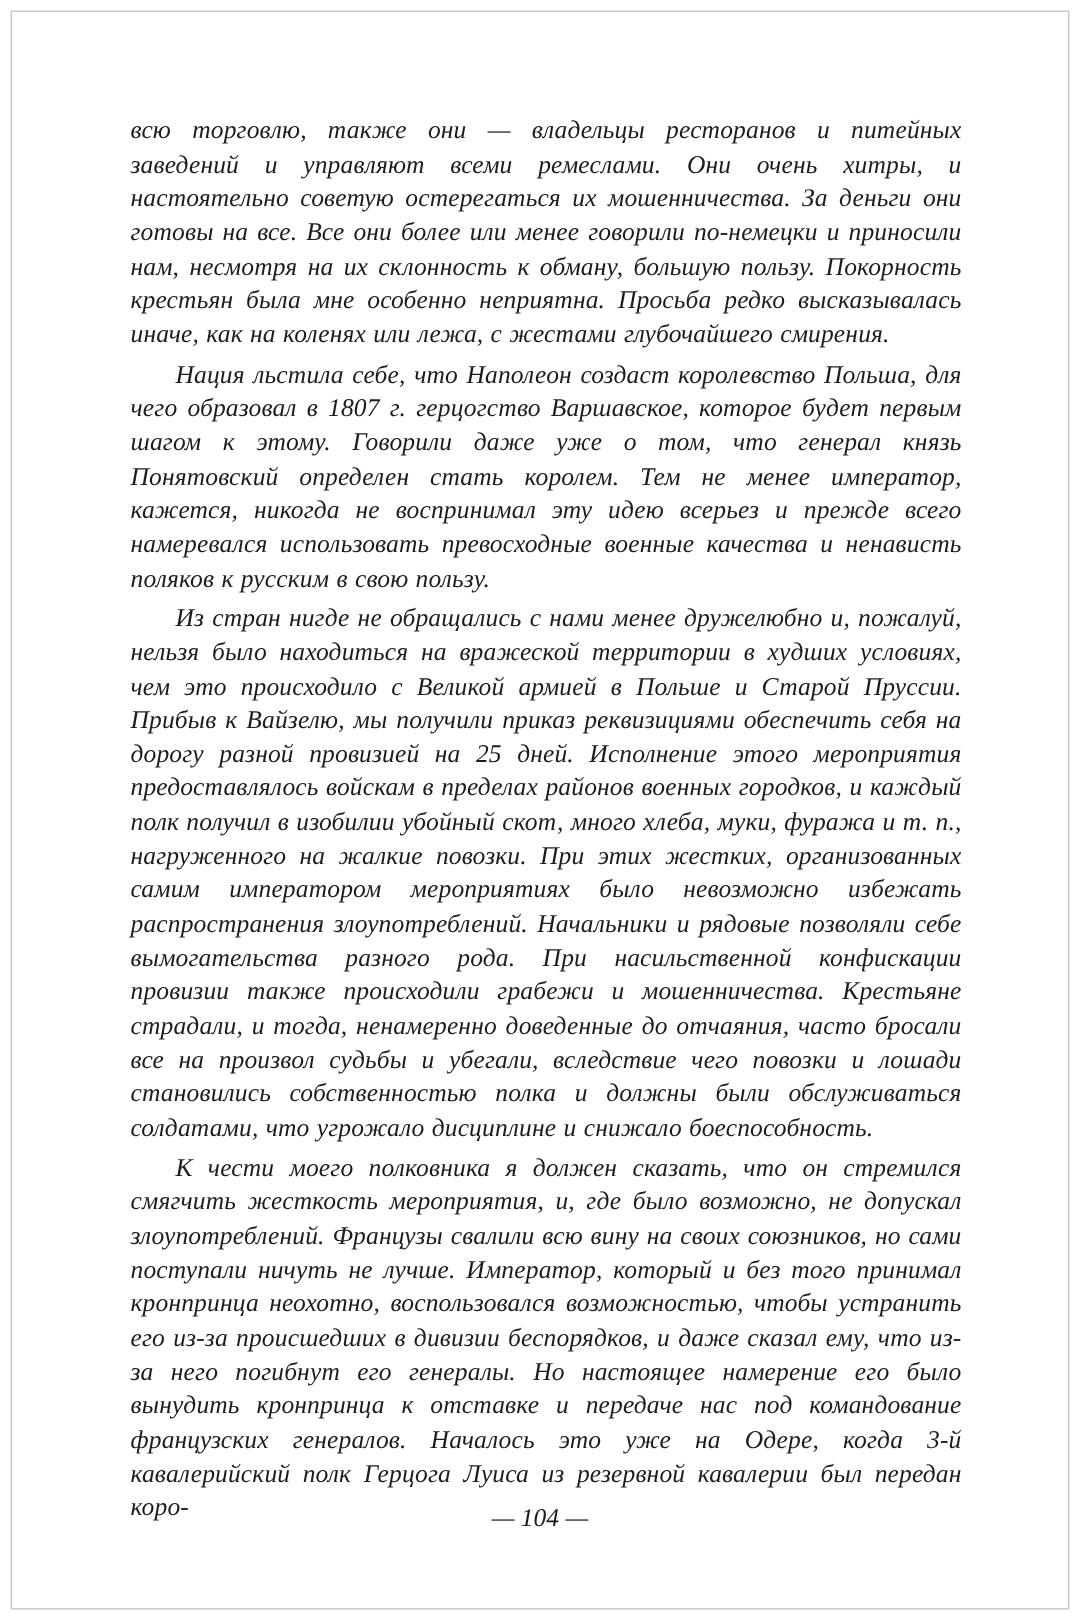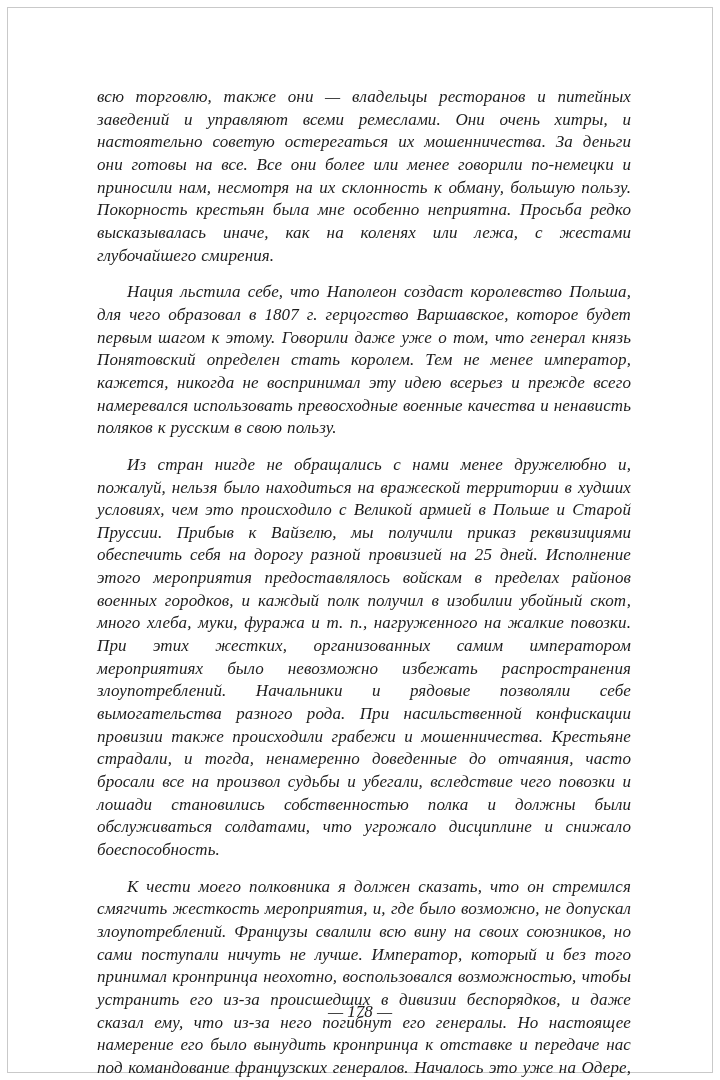--- a/index.html
+++ b/index.html
@@ -33,21 +33,21 @@
     color: #1c1c1c;
     font-style: italic;
     font-size: 17px;
     line-height: 22.65px;
     text-align: justify;
     letter-spacing: 0.1px;
     word-spacing: 0.5px;
     hyphens: auto;
   }
   .text-block p {
-    margin: 14px;
+    margin: 4px;
     text-indent: 30px;
   }
   .text-block p.continuation {
     text-indent: 0;
   }
   .page-number {
     position: absolute;
     bottom: 58px;
     left: 0;
     width: 100%;
@@ -63,14 +63,14 @@
 <div class="page">
   <div class="page-border"></div>
 
   <div class="text-block" lang="ru">
     <p class="continuation">всю торговлю, также они — владельцы ресторанов и питейных заведений и управляют всеми ремеслами. Они очень хитры, и настоятельно советую остерегаться их мошенничества. За деньги они готовы на все. Все они более или менее говорили по-немецки и приносили нам, несмотря на их склонность к обману, большую пользу. Покорность крестьян была мне особенно неприятна. Просьба редко высказывалась иначе, как на коленях или лежа, с жестами глубочайшего смирения.</p>
     <p>Нация льстила себе, что Наполеон создаст королевство Польша, для чего образовал в 1807 г. герцогство Варшавское, которое будет первым шагом к этому. Говорили даже уже о том, что генерал князь Понятовский определен стать королем. Тем не менее император, кажется, никогда не воспринимал эту идею всерьез и прежде всего намеревался использовать превосходные военные качества и ненависть поляков к русским в свою пользу.</p>
     <p>Из стран нигде не обращались с нами менее дружелюбно и, пожалуй, нельзя было находиться на вражеской территории в худших условиях, чем это происходило с Великой армией в Польше и Старой Пруссии. Прибыв к Вайзелю, мы получили приказ реквизициями обеспечить себя на дорогу разной провизией на 25 дней. Исполнение этого мероприятия предоставлялось войскам в пределах районов военных городков, и каждый полк получил в изобилии убойный скот, много хлеба, муки, фуража и т. п., нагруженного на жалкие повозки. При этих жестких, организованных самим императором мероприятиях было невозможно избежать распространения злоупотреблений. Начальники и рядовые позволяли себе вымогательства разного рода. При насильственной конфискации провизии также происходили грабежи и мошенничества. Крестьяне страдали, и тогда, ненамеренно доведенные до отчаяния, часто бросали все на произвол судьбы и убегали, вследствие чего повозки и лошади становились собственностью полка и должны были обслуживаться солдатами, что угрожало дисциплине и снижало боеспособность.</p>
     <p>К чести моего полковника я должен сказать, что он стремился смягчить жесткость мероприятия, и, где было возможно, не допускал злоупотреблений. Французы свалили всю вину на своих союзников, но сами поступали ничуть не лучше. Император, который и без того принимал кронпринца неохотно, воспользовался возможностью, чтобы устранить его из-за происшедших в дивизии беспорядков, и даже сказал ему, что из-за него погибнут его генералы. Но настоящее намерение его было вынудить кронпринца к отставке и передаче нас под командование французских генералов. Началось это уже на Одере, когда 3-й кавалерийский полк Герцога Луиса из резервной кавалерии был передан коро-</p>
   </div>
 
-  <div class="page-number">— 178 —</div>
+  <div class="page-number">— 104 —</div>
 </div>
 
 </body></html>

